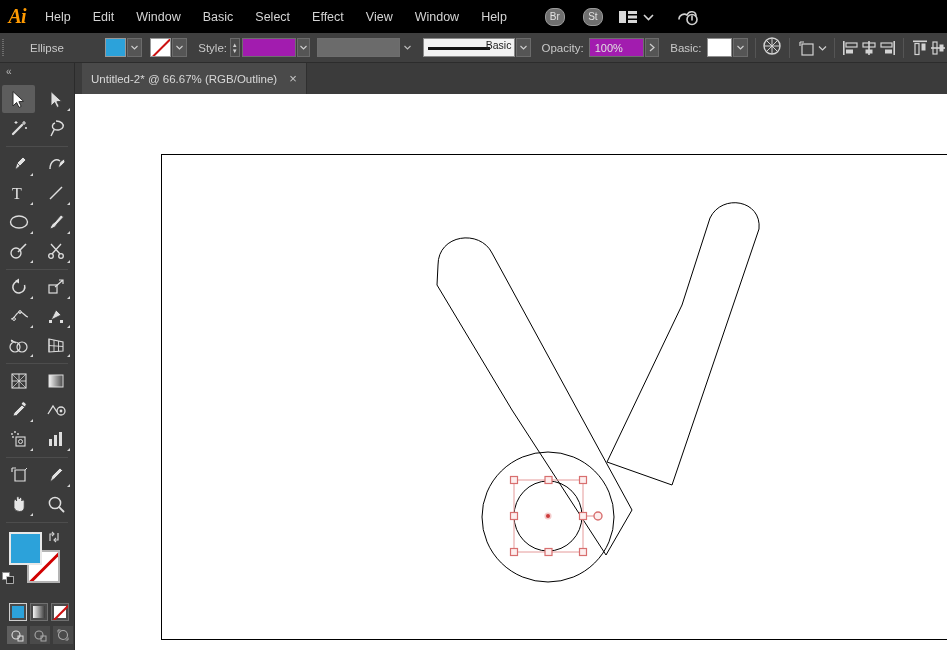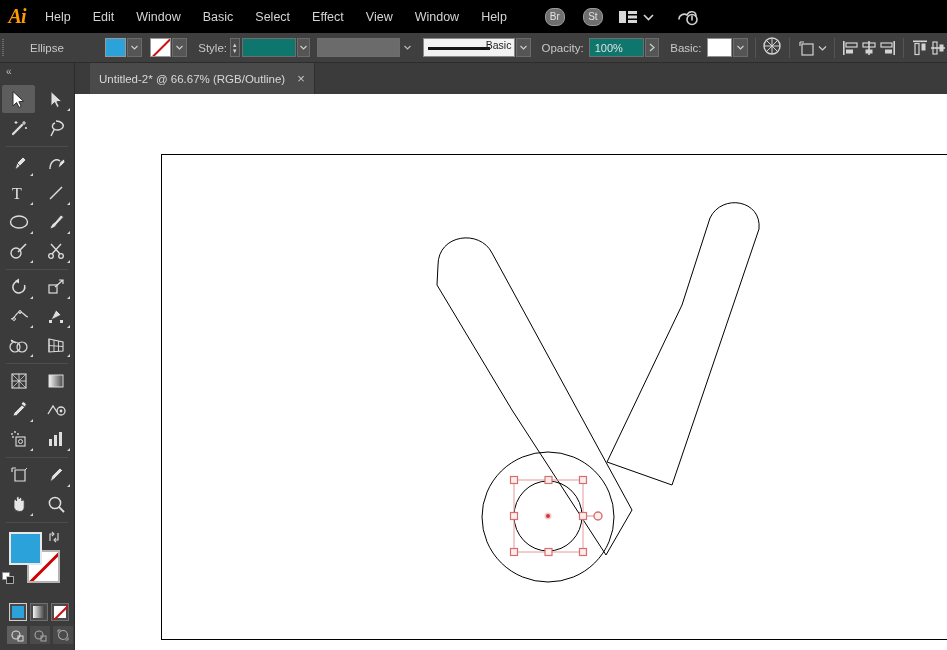--- a/index.html
+++ b/index.html
@@ -60,36 +60,36 @@
     width: 15px; height: 19px; background: #555; border: 1px solid #6b6b6b;
     display: flex; align-items: center; justify-content: center;
     color: #d0d0d0; font-size: 8px; margin-left: 1px;
   }
   .stepper {
     width: 11px; height: 19px; background: #4a4a4a; border: 1px solid #6b6b6b;
     display: flex; flex-direction: column; align-items: center; justify-content: center;
     color: #cfcfcf; font-size: 6px; line-height: 6px; margin-left: 3px;
   }
   .field {
-    height: 19px; background: #0f766e; border: 1px solid #6e6e6e;
+    height: 19px; background: #a21caf; border: 1px solid #6e6e6e;
     color: #e0e0e0; font-size: 11px;
     display: flex; align-items: center; padding: 0 5px;
   }
   .sep { width: 1px; height: 20px; background: #555; margin: 0 7px; }
   .align-btn {
     width: 20px; height: 20px; display: flex; align-items: center; justify-content: center;
   }
 
   
   #tabbar {
     position: absolute; left: 0; top: 63px; width: 947px; height: 31px;
     background: #3b3b3b;
   }
   #doc-tab {
-    position: absolute; left: 90px; top: 0; height: 31px;
+    position: absolute; left: 82px; top: 0; height: 31px;
     background: #4a4a4a;
     display: flex; align-items: center; padding: 0 9px;
     border-right: 1px solid #2f2f2f;
   }
   #doc-tab-title { font-size: 11.5px; color: #d8d8d8; white-space: nowrap; }
   #doc-tab-close { margin-left: 12px; color: #c6c6c6; font-size: 13px; line-height: 1; }
 
   
   #toolbar {
     position: absolute; left: 0; top: 63px; width: 75px; height: 587px;

